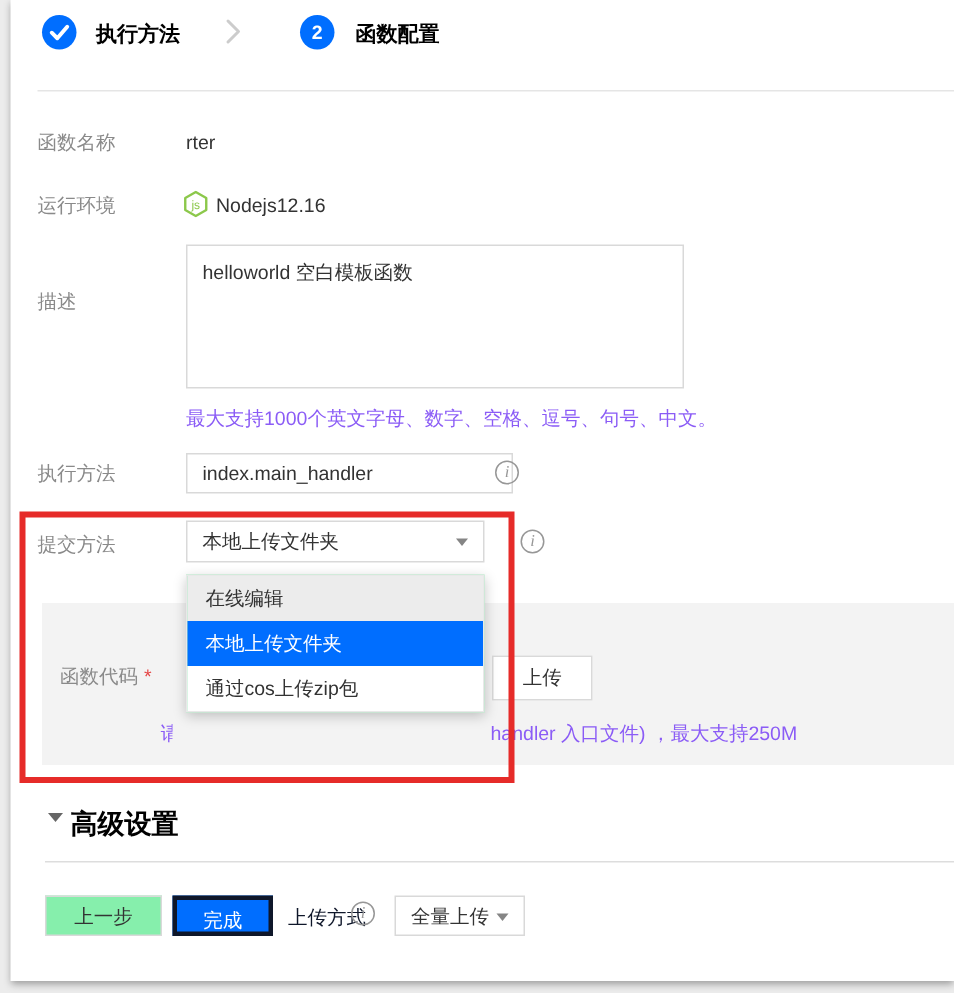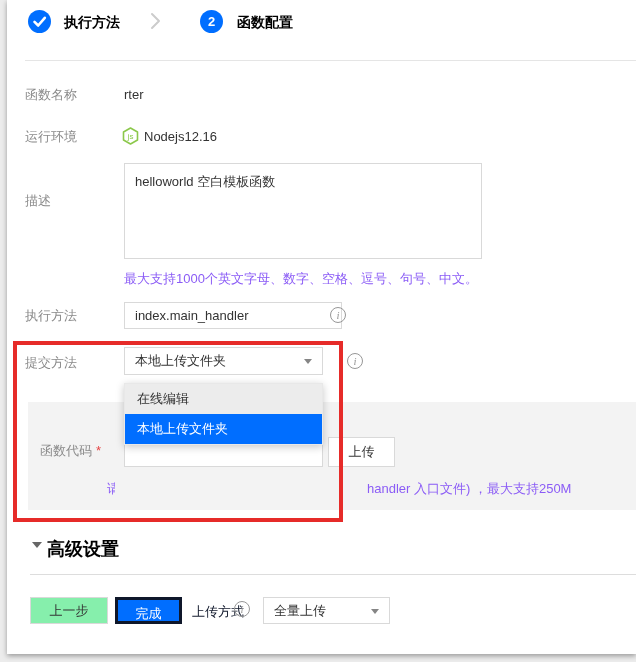--- a/index.html
+++ b/index.html
@@ -28,21 +28,21 @@
   }
   .step-label { font-size:14px; font-weight:bold; color:#000; line-height:16px; }
   .header-divider { left:25px; top:60px; width:611px; border-top:1px solid #e5e5e5; }
 
   
   .flabel { color:#8a8a8a; font-size:13px; line-height:15px; }
   .fvalue { color:#333; font-size:13px; line-height:15px; }
   .box { background:#fff; border:1px solid #d9d9d9; }
 
   .textarea {
-    left:124px; top:163px; width:358px; height:96px;
+    left:124px; top:163px; width:332px; height:96px;
     padding:9px 10px; line-height:17px;
   }
   .hint { color:#8b5cf6; font-size:13px; }
 
   .text-input { line-height:25px; padding-left:10px; }
 
   .select {
     cursor:pointer;
   }
   .select .sel-text { line-height:26px; padding-left:10px; display:block; }
@@ -146,33 +146,34 @@
   <span class="sel-text">本地上传文件夹</span>
   <span class="abs tri-down" style="right:10px;top:11px;"></span>
 </div>
 <span class="abs info-i" style="left:347px;top:353px;">i</span>
 
 <div class="abs code-panel"></div>
 <div class="abs flabel" style="left:40px;top:443px;"><span>函数代码</span><span class="req-star">*</span></div>
 <div class="abs box" style="left:124px;top:437px;width:199px;height:30px;"></div>
 <div class="abs upload-btn">上传</div>
 <div class="abs hint hint-clip" style="left:107px;top:480px;">请</div>
-<div class="abs hint" style="left:327px;top:480px;margin-left:40px;">handler 入口文件) ，最大支持250M</div>
+<div class="abs hint" style="left:327px;top:480px;">handler 入口文件) ，最大支持250M</div>
 
 <div class="abs menu">
   <div class="menu-item hovered">在线编辑</div>
   <div class="menu-item selected">本地上传文件夹</div>
+  <div class="menu-item">通过cos上传zip包</div>
 </div>
 
 <div class="abs annotation"></div>
 
 <span class="abs adv-tri" style="left:32px;top:542px;"></span>
 <div class="abs adv-label" style="left:47px;top:537px;cursor:pointer;">高级设置</div>
 <div class="abs footer-divider"></div>
 
 <div class="abs btn btn-default" style="left:30px;top:597px;width:78px;">上一步</div>
 <div class="abs btn btn-primary" style="left:115px;top:597px;width:67px;">完成</div>
 <div class="abs hint" style="left:192px;top:603px;color:#0f172a;font-family:Liberation Serif, serif;">上传方式</div>
 <span class="abs info-i" style="left:234px;top:601px;">i</span>
-<div class="abs box select" style="left:263px;top:597px;width:127px;height:27px;">
+<div class="abs box select" style="left:263px;top:597px;width:87px;height:27px;">
   <span class="sel-text">全量上传</span>
   <span class="abs tri-down" style="right:10px;top:11px;"></span>
 </div>
 
 </body></html>

